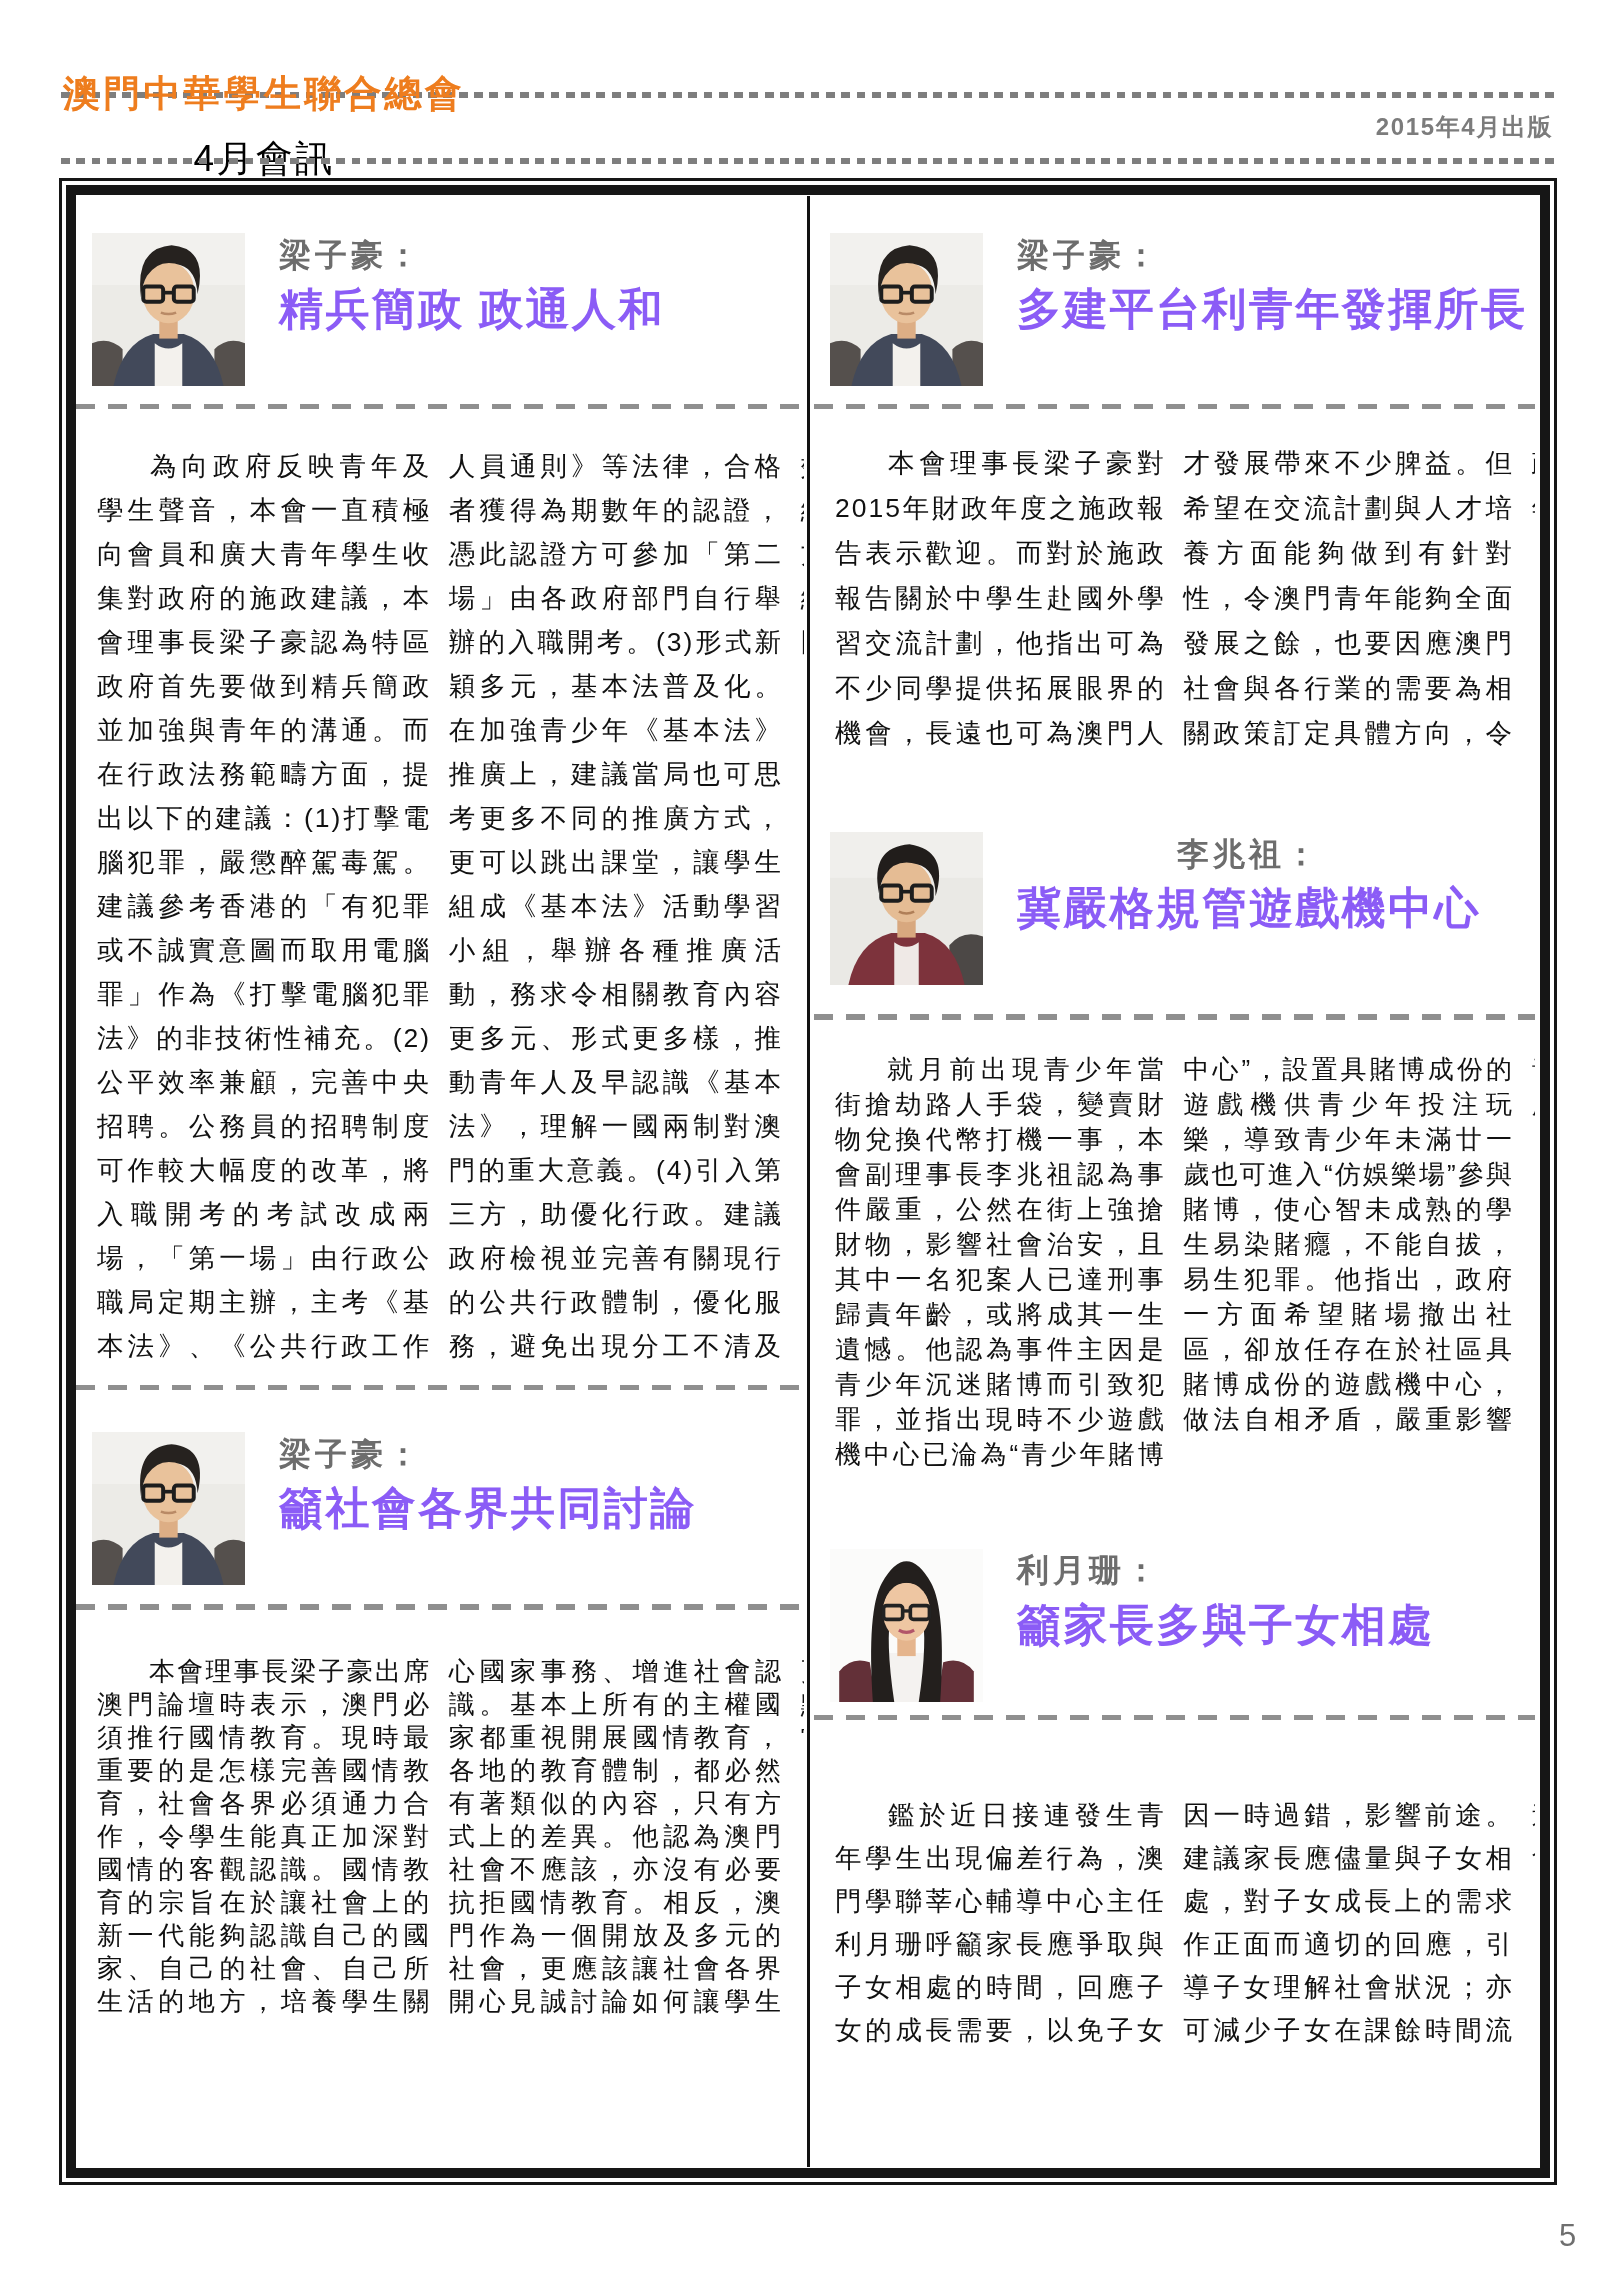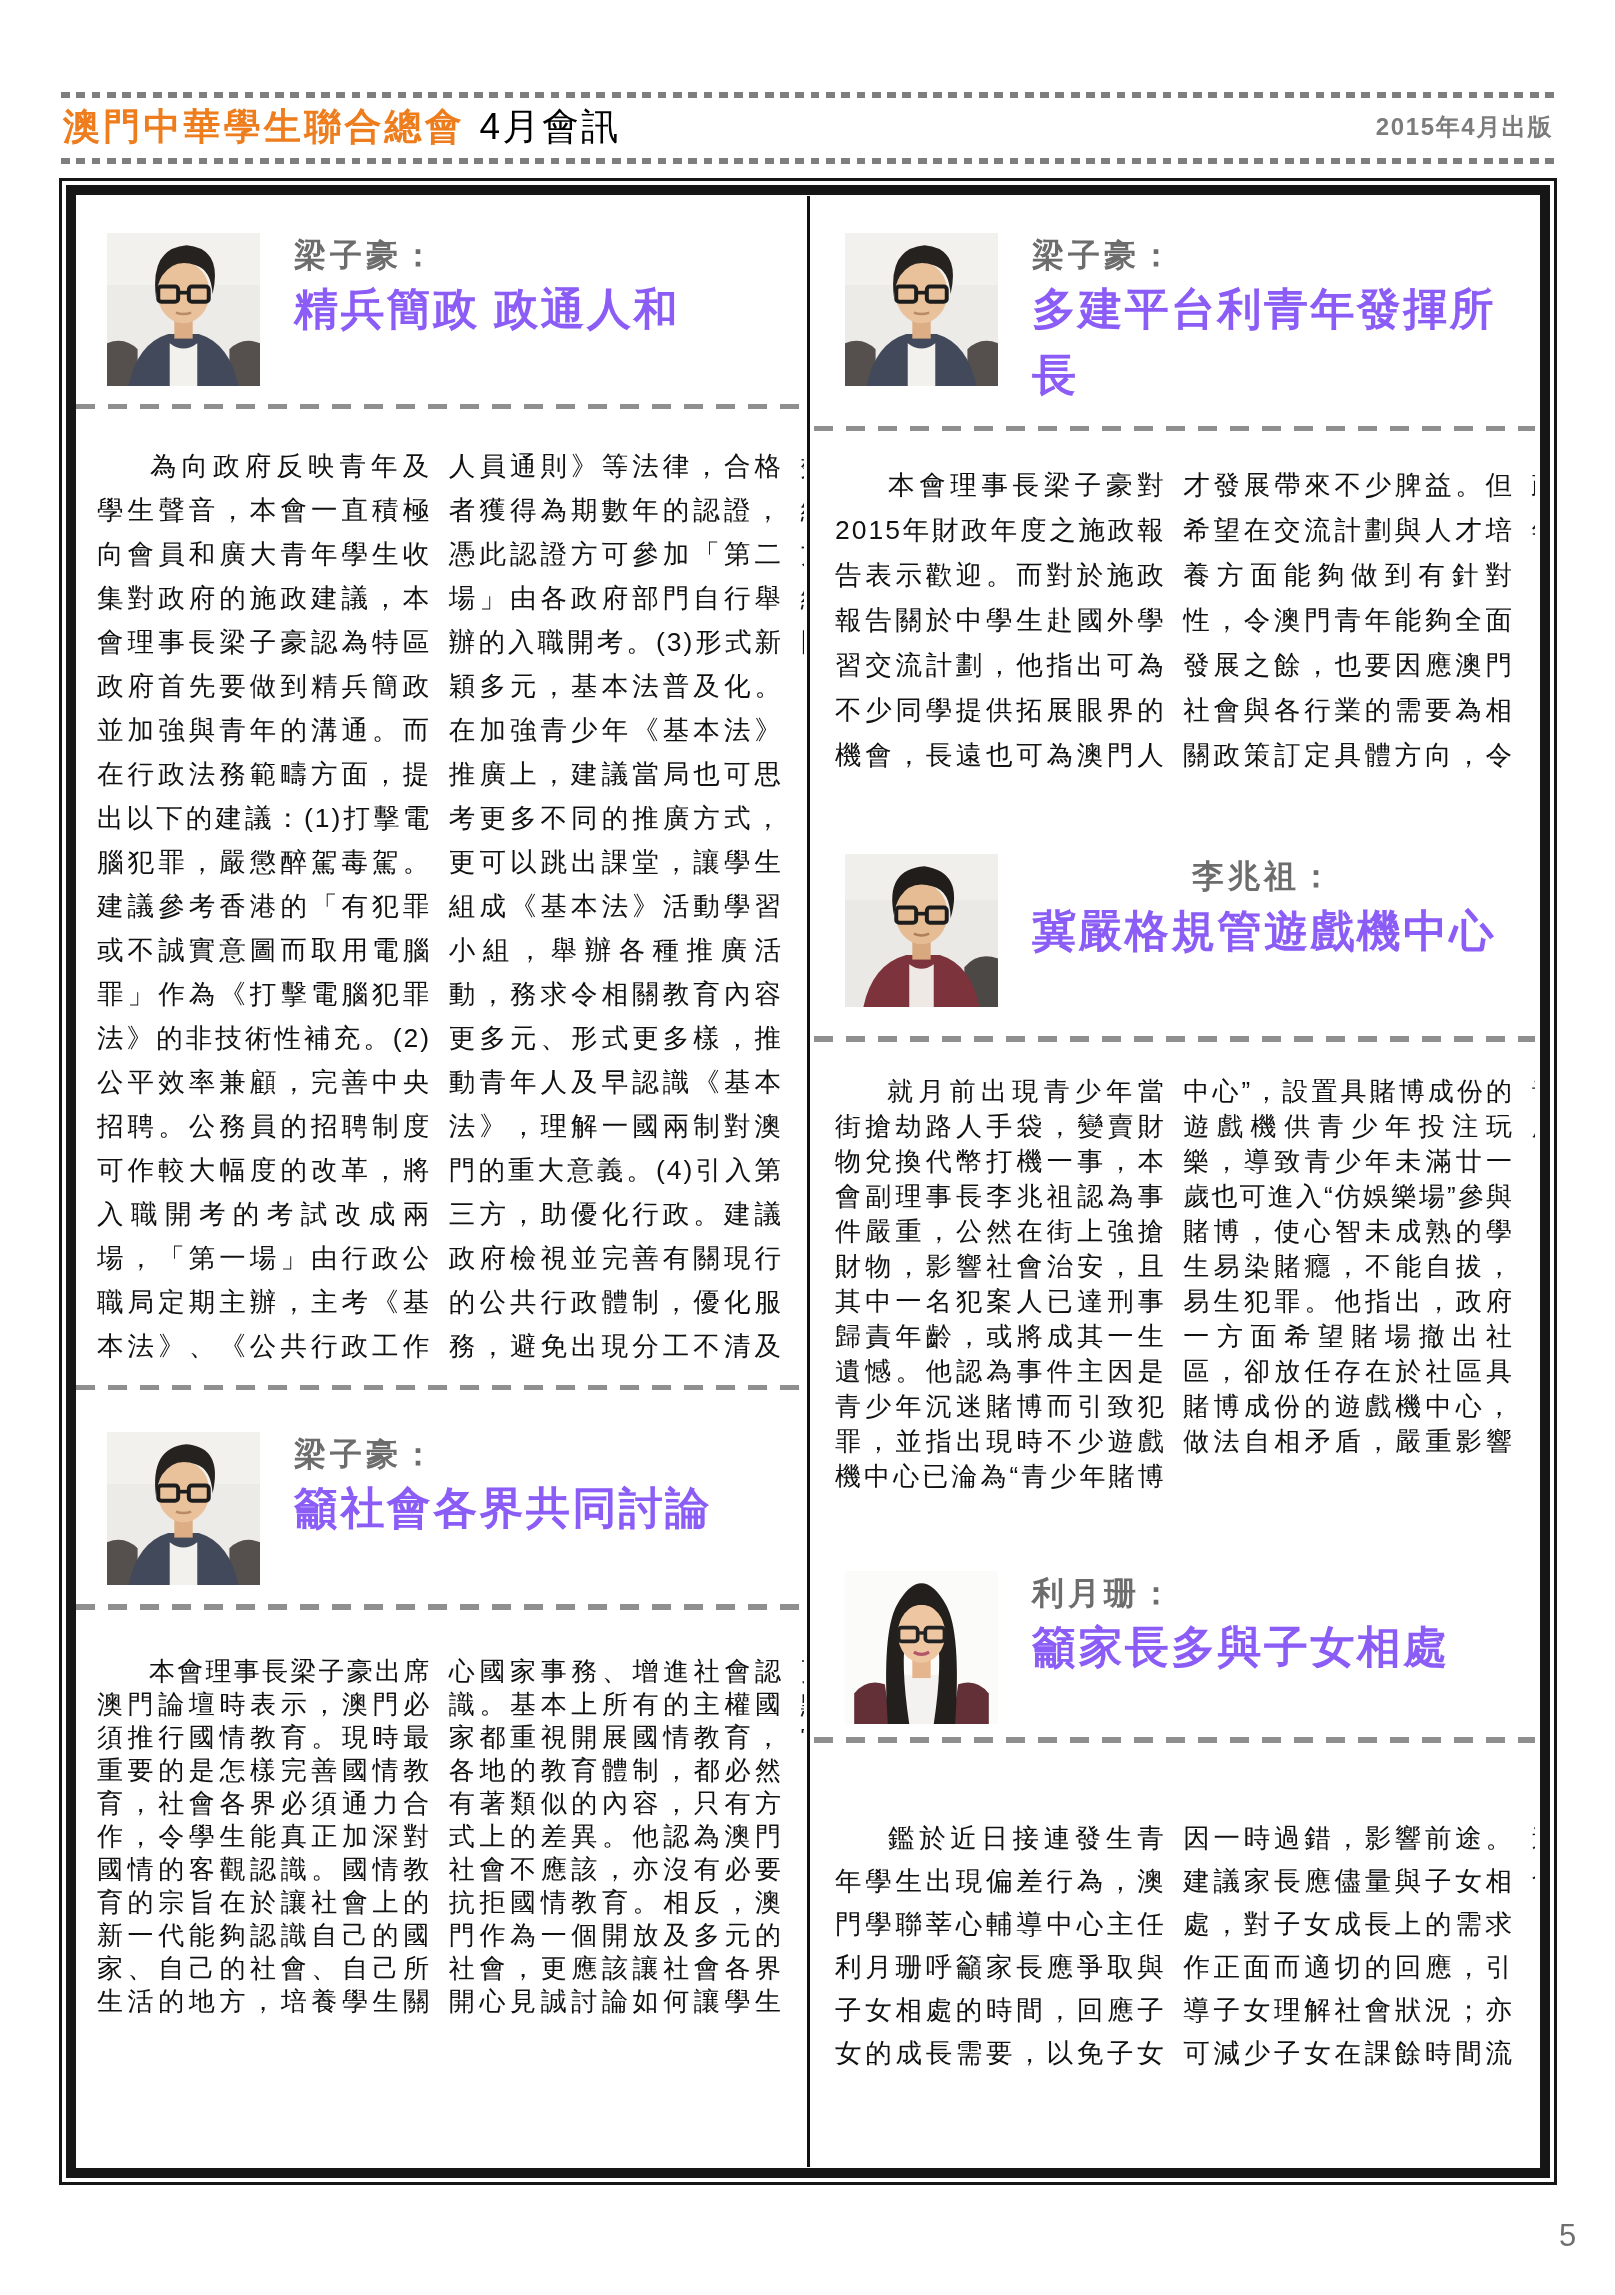--- a/index.html
+++ b/index.html
@@ -7,34 +7,34 @@
     width:1616px;height:2295px;position:relative;background:#ffffff;
     font-family:"Liberation Sans",sans-serif;overflow:hidden;
   }
   
   .hdr-rule{position:absolute;left:61px;width:1494px;height:6.4px;
     background:repeating-linear-gradient(90deg,#7e7e7e 0 8.8px,transparent 8.8px 15.3px);}
   #hdr-rule-top{top:92px;}
   #hdr-rule-bottom{top:158px;}
   .hdr-row{position:absolute;left:63px;top:101px;width:1490px;height:51px;
     display:flex;align-items:center;justify-content:space-between;}
-  .hdr-left{display:flex;align-items:center;gap:14.5px;}
+  .hdr-left{display:flex;align-items:center;gap:14.5px;flex-direction:column;}
   .org-title{font-size:37px;font-weight:bold;color:#EE7D1E;letter-spacing:3.2px;}
   .issue-label{font-size:37px;font-weight:normal;color:#000000;letter-spacing:2.4px;}
   .pub-date{font-size:24px;font-weight:bold;color:#7c7c7c;letter-spacing:1.6px;}
   
   .frame{position:absolute;left:66px;top:185px;width:1484px;height:1993px;
     box-sizing:border-box;border:10.5px solid #161616;outline:3.2px solid #161616;
     outline-offset:4.8px;background:#fff;}
   .col-divider{position:absolute;left:807px;top:196px;width:3.2px;height:1971px;background:#111;}
   .col{position:absolute;top:196px;height:1971px;overflow:hidden;}
   #col-left{left:76px;width:728px;}
   #col-right{left:814px;width:721px;}
   
-  .art-head{display:flex;align-items:flex-start;gap:34px;padding-left:31px;}
+  .art-head{display:flex;align-items:flex-start;gap:34px;padding-left:16px;}
   .portrait{width:153px;height:153px;flex:0 0 auto;display:block;}
   .head-text{padding-top:1.6px;}
   .speaker{font-size:32px;font-weight:bold;color:#6d6d6d;letter-spacing:4px;line-height:1.3;}
   .art-title{font-size:44px;font-weight:bold;color:#8b5cf6;letter-spacing:2.4px;line-height:1.5;}
   .sep{height:5.6px;background:repeating-linear-gradient(90deg,#8f8f8f 0 19.3px,transparent 19.3px 32px);}
   .body{
     padding:0 21px;text-align:justify;text-justify:inter-ideograph;
     color:#111;column-gap:17.7px;column-count:2;column-fill:auto;
     text-indent:2em;overflow:hidden;letter-spacing:2px;
   }

